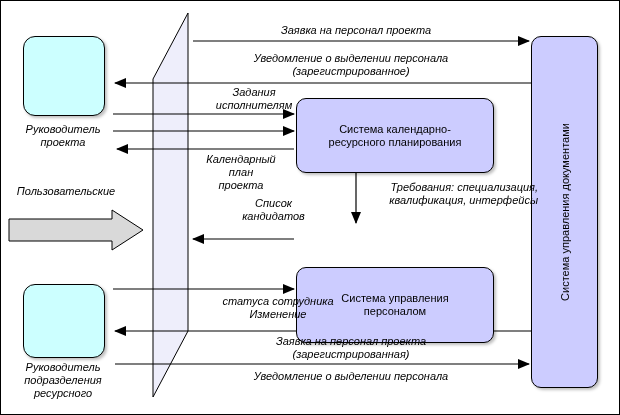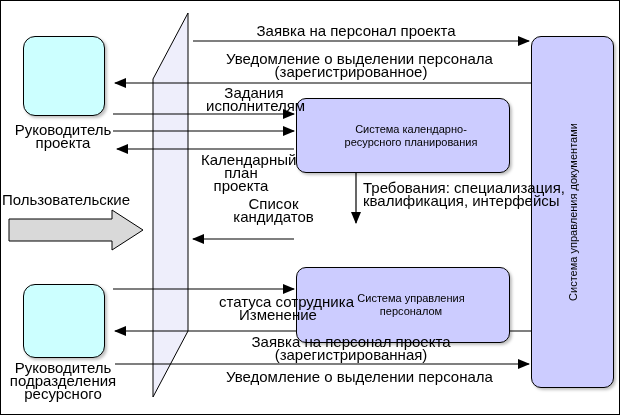--- a/index.html
+++ b/index.html
@@ -3,35 +3,34 @@
 <meta charset="utf-8">
 <style>
   html,body{margin:0;padding:0;background:#fff;}
   #canvas{
     position:relative;width:620px;height:415px;box-sizing:border-box;
     border:1px solid #000;background:#fff;overflow:hidden;
     font-family:"Liberation Sans","DejaVu Sans",sans-serif;color:#000;
   }
   #wires{position:absolute;left:0;top:0;width:620px;height:415px;z-index:1;}
   .label{
-    position:absolute;z-index:3;font-size:15px;line-height:13px;
-    text-align:center;white-space:nowrap;
+    position:absolute;z-index:3;font-size:11px;line-height:13px;
+    text-align:center;white-space:nowrap;font-style:italic;
   }
   .label.left{text-align:right;}
   .actorbox{
     position:absolute;z-index:2;width:80px;background:#ccffff;
     border:1px solid #000;border-radius:12px;
     box-shadow:2px 2px 3px rgba(0,0,0,0.25);
   }
   .sysbox{
     position:absolute;z-index:2;background:#ccccff;border:1px solid #000;
     border-radius:10px;display:flex;align-items:center;justify-content:center;
     font-size:11px;line-height:13px;text-align:center;
     box-shadow:2px 2px 3px rgba(0,0,0,0.25);
-    padding-left:16px;
   }
   .sysbox .wrap3{max-width:150px;}
   .sysbox .wrap2{max-width:130px;}
   .vtext{
     position:absolute;top:50%;left:50%;
     transform:translate(-50%,-50%) rotate(-90deg);
     white-space:nowrap;font-size:11px;
   }
 </style>
 </head>
@@ -70,21 +69,21 @@
     <div>проекта</div>
   </div>
 
   <div class="actorbox" style="left:22px;top:283px;height:72px;"></div>
   <div class="label" style="left:5px;top:360px;width:114px;">
     <div>Руководитель</div>
     <div>подразделения</div>
     <div>ресурсного</div>
   </div>
 
-  <div class="label" style="left:0px;top:184px;width:130px;margin-top:8px;">
+  <div class="label" style="left:0px;top:184px;width:130px;">
     <div>Пользовательские</div>
   </div>
 
   <div class="sysbox" style="left:295px;top:97px;width:196px;height:73px;">
     <div class="wrap3">Система календарно-ресурсного планирования</div>
   </div>
 
   <div class="sysbox" style="left:295px;top:226px;width:196px;height:74px;margin-top:40px;">
     <div class="wrap2">Система управления персоналом</div>
   </div>

